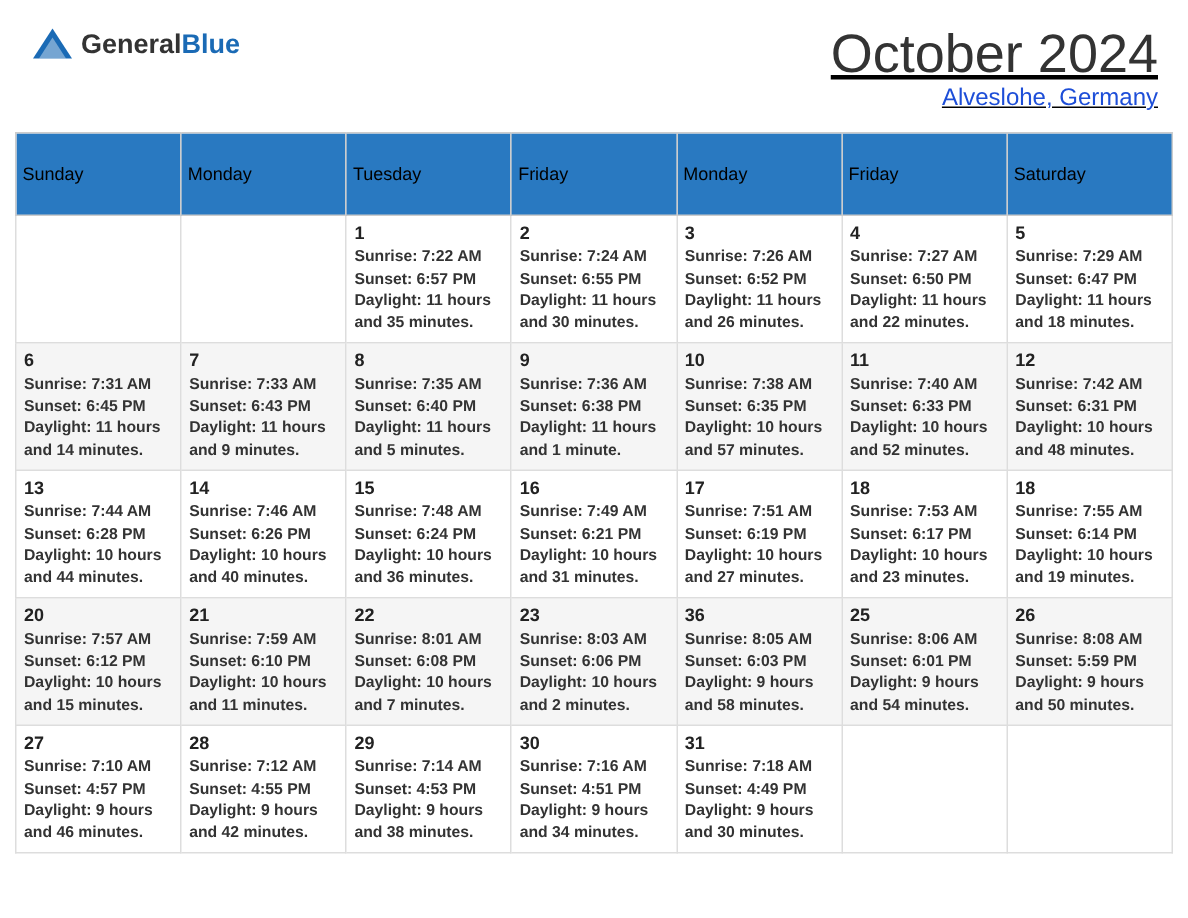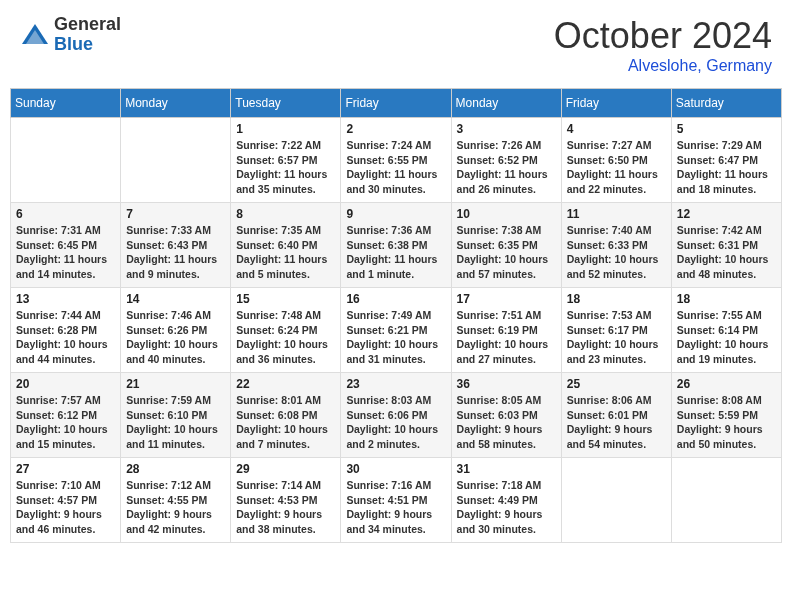--- a/index.html
+++ b/index.html
@@ -16,59 +16,60 @@
       align-items: flex-start;
       margin-bottom: 8px;
       padding: 5px 10px;
     }
     .logo {
       display: flex;
       align-items: center;
     }
     .logo-text {
       display: flex;
-      flex-direction: column;
+      flex-direction: row;
       line-height: 1.1;
     }
     .logo-general {
       font-size: 18px;
       font-weight: bold;
       color: #333;
     }
     .logo-blue {
       font-size: 18px;
       font-weight: bold;
       color: #1a6ab5;
     }
     .logo-icon {
       width: 30px;
       height: 30px;
       margin-right: 4px;
     }
     .title-area {
       text-align: right;
+      text-decoration: underline;
     }
     .month-title {
       font-size: 36px;
       font-weight: normal;
       color: #333;
     }
     .location {
       font-size: 16px;
       color: #1d4ed8;
     }
     .calendar {
       width: 100%;
       border-collapse: collapse;
       font-size: 11px;
     }
     .calendar th {
       background-color: #2979c1;
-      color: #ffffff;
-      padding: 7px 4px;
+      color: #000000;
+      padding: 20px 4px;
       text-align: left;
       font-size: 12px;
       font-weight: normal;
       border: 1px solid #ccc;
     }
     .calendar td {
       vertical-align: top;
       padding: 4px 5px;
       border: 1px solid #ddd;
       width: calc(100% / 7);

